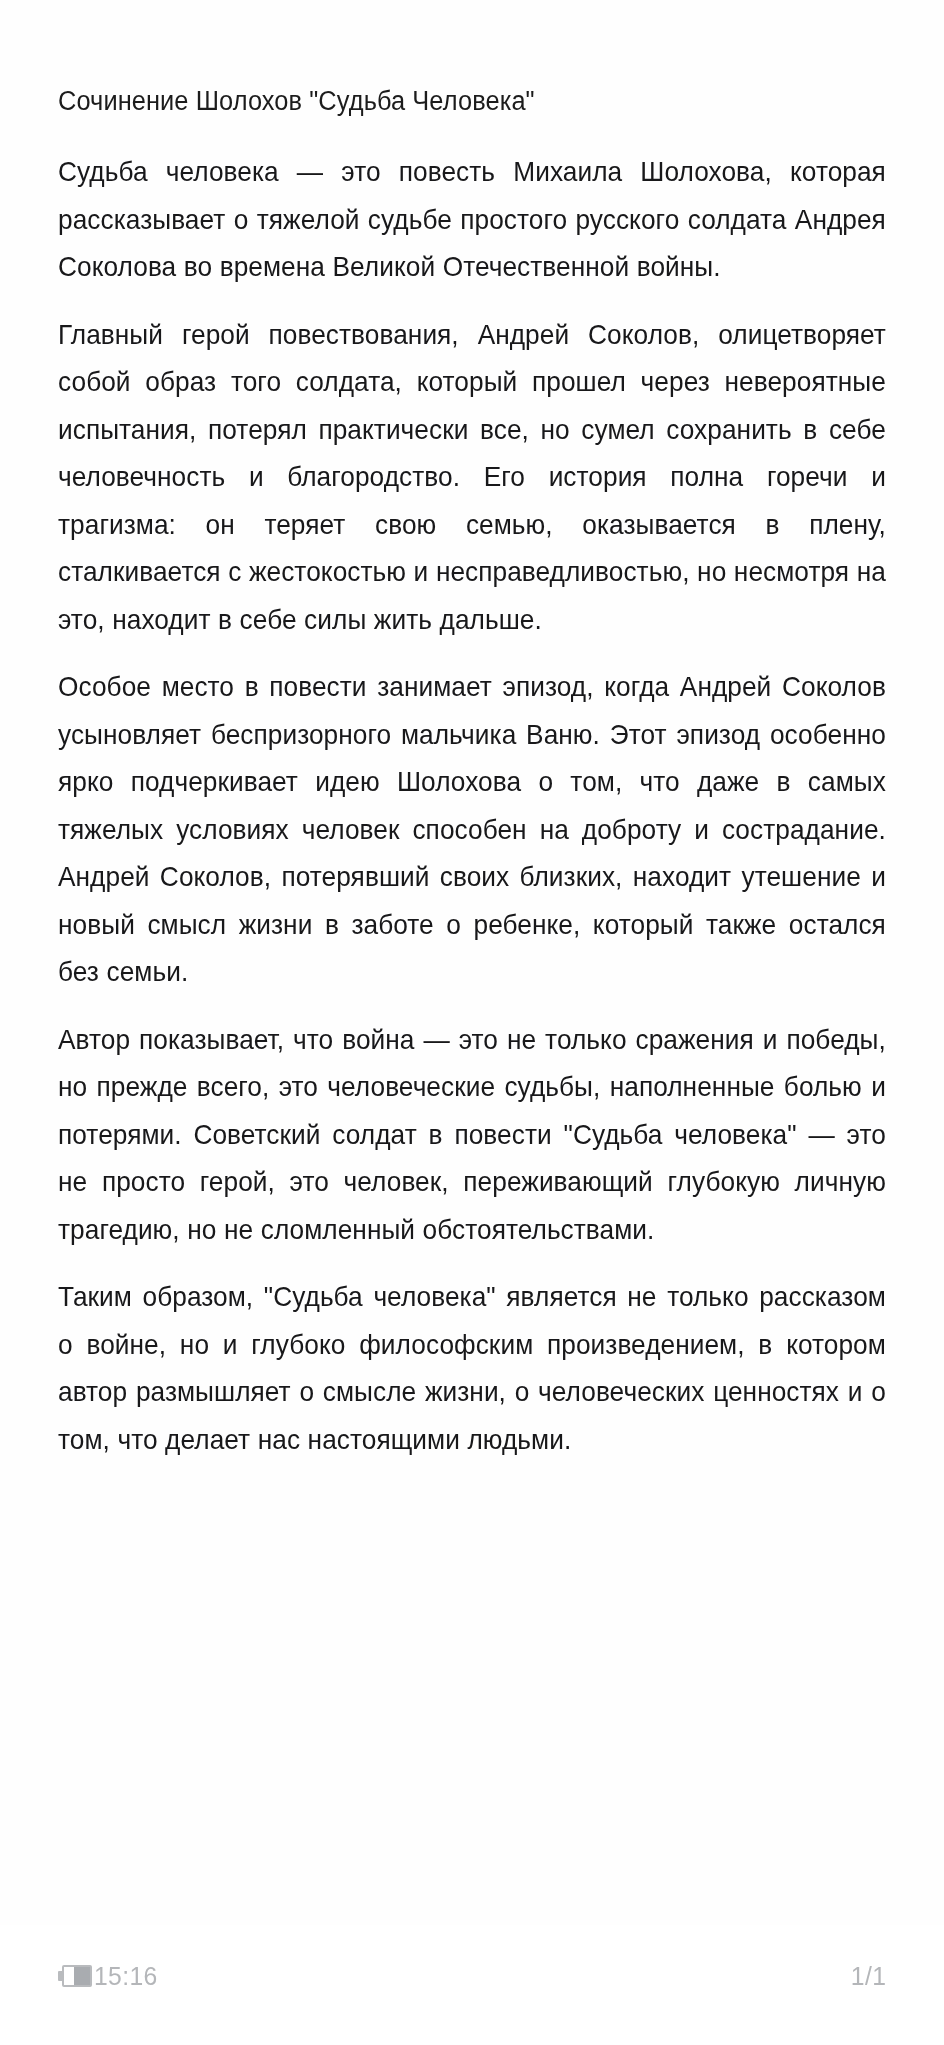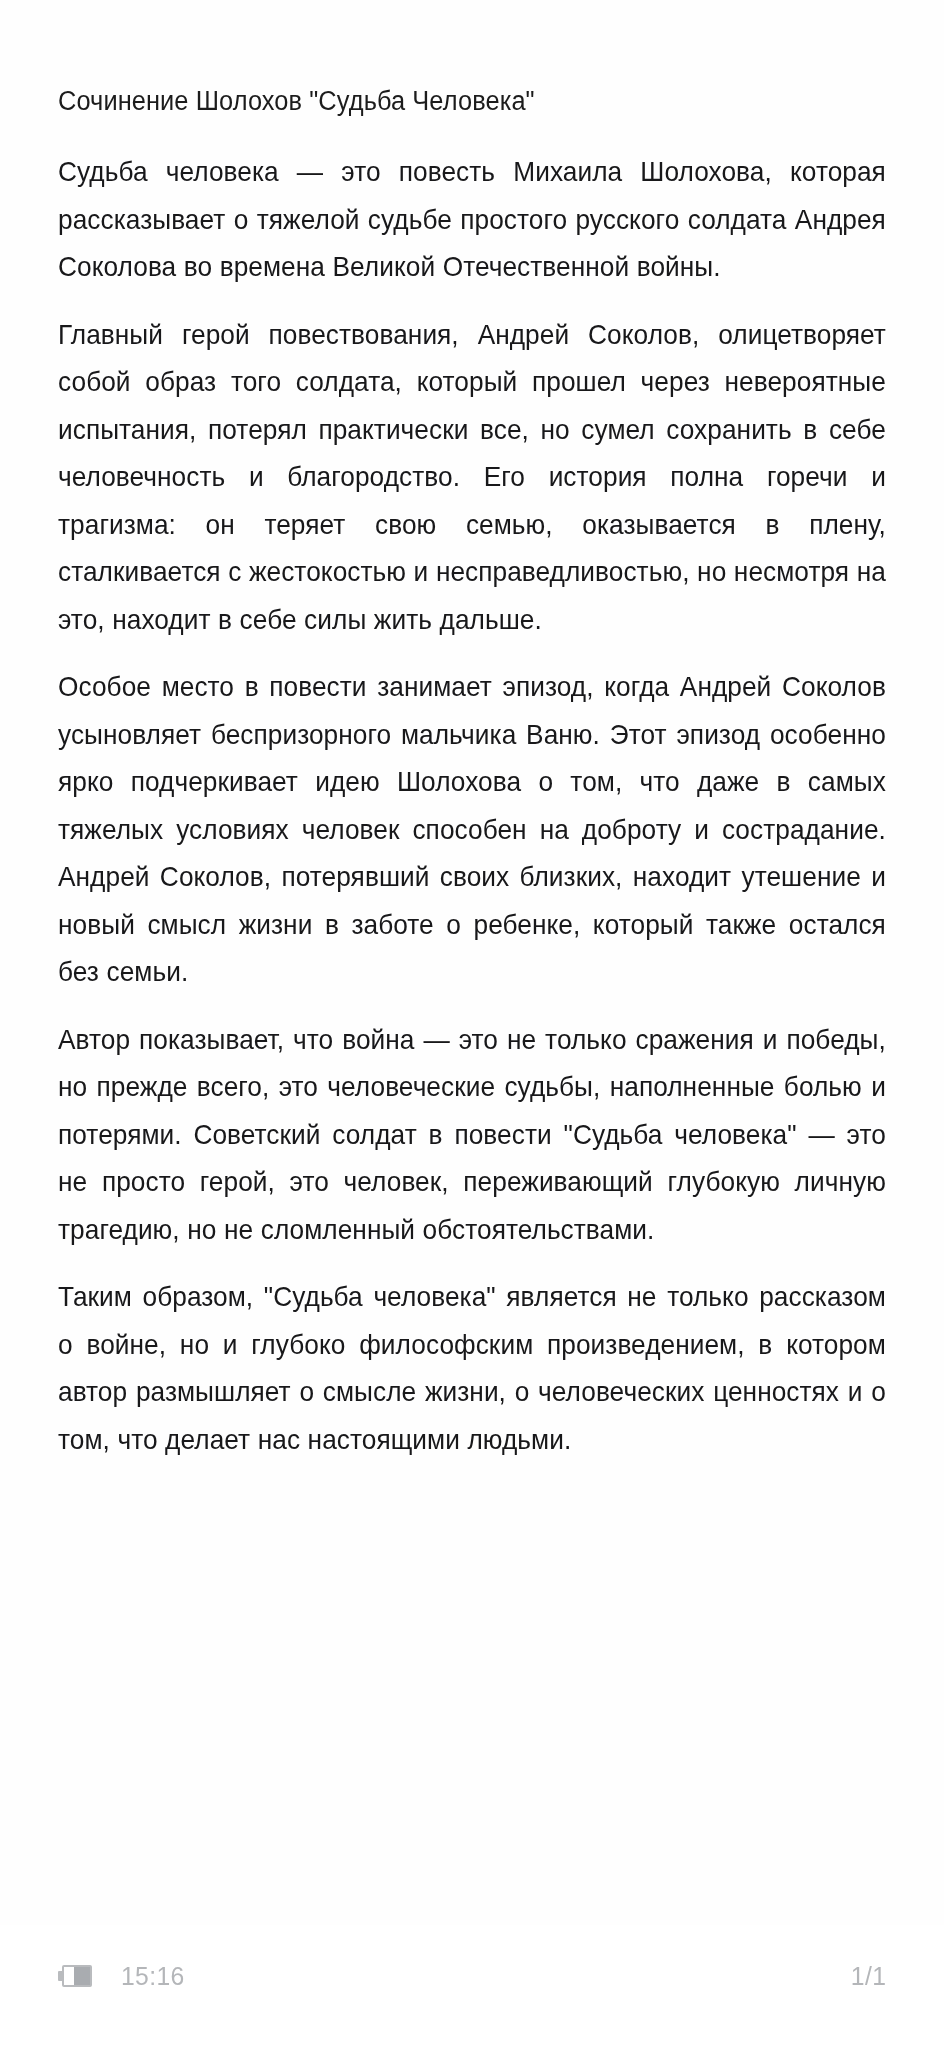--- a/index.html
+++ b/index.html
@@ -75,21 +75,21 @@
     height: 120px;
     background: #ffffff;
     display: flex;
     align-items: center;
     padding: 0 58px 18px 58px;
   }
 
   .status-left {
     display: flex;
     align-items: center;
-    gap: 29px;
+    gap: 2px;
   }
 
   .battery-icon {
     position: relative;
     width: 34px;
     height: 22px;
     display: inline-block;
   }
   .battery-icon .bat-shell {
     position: absolute;

